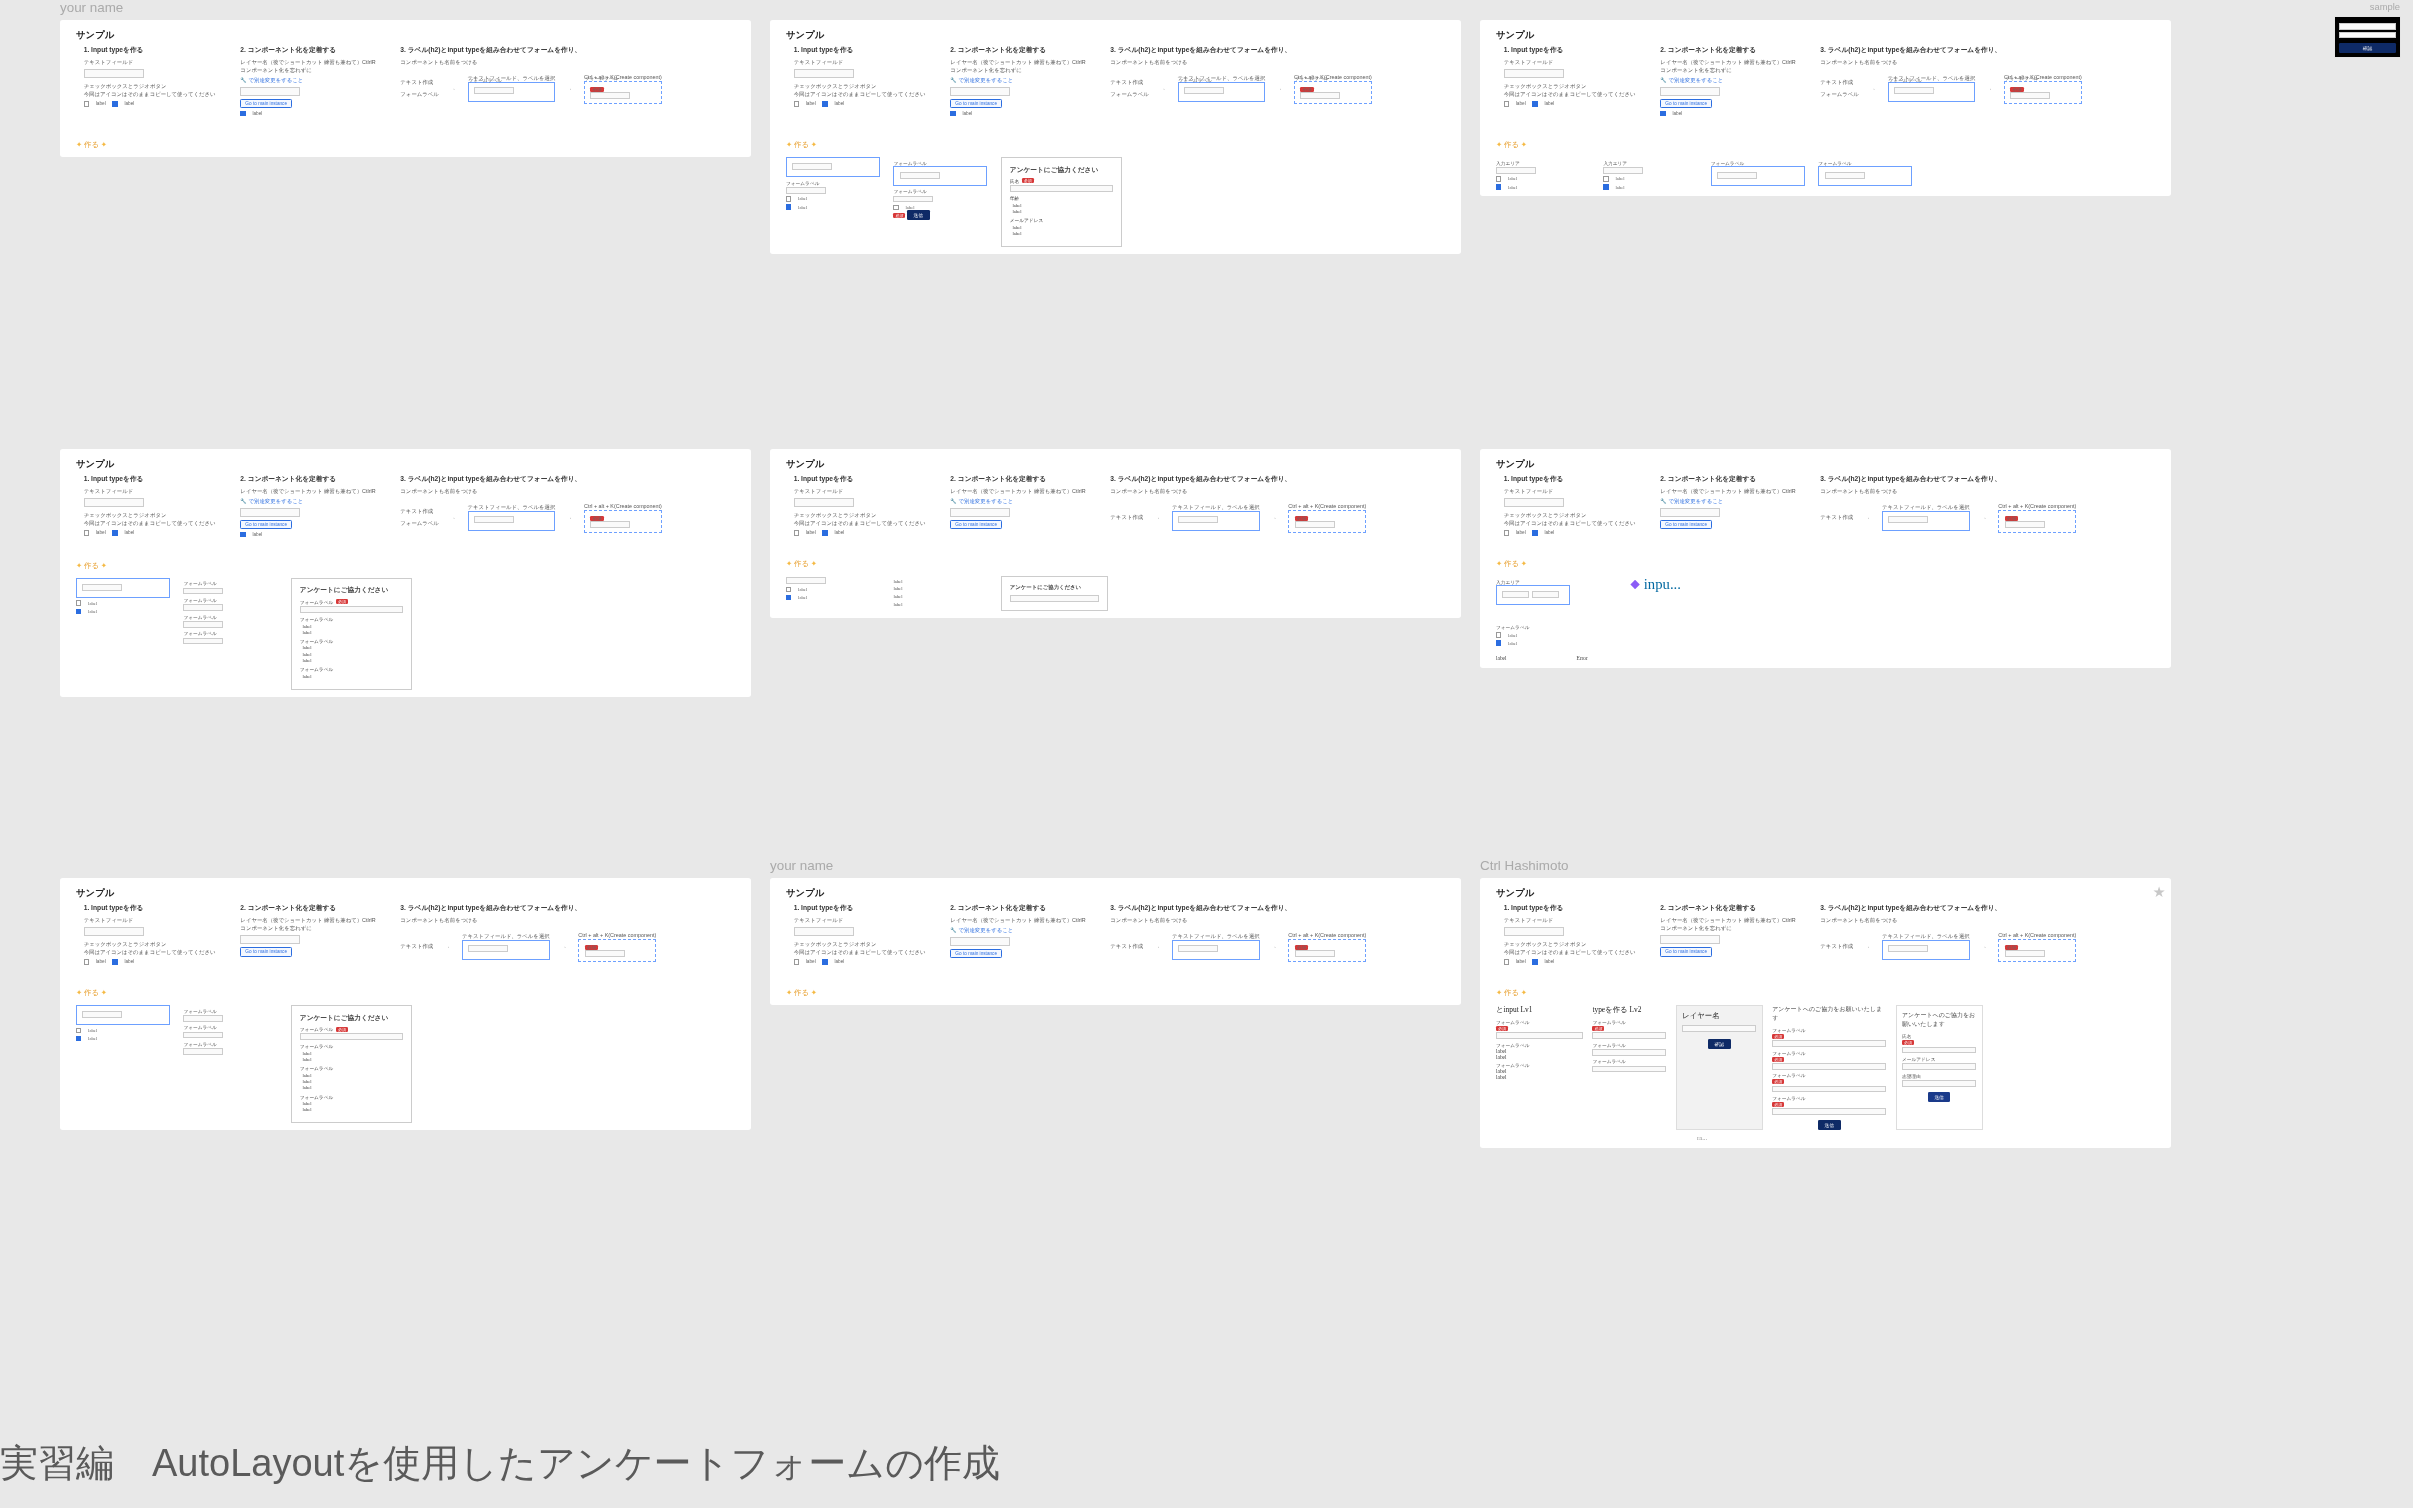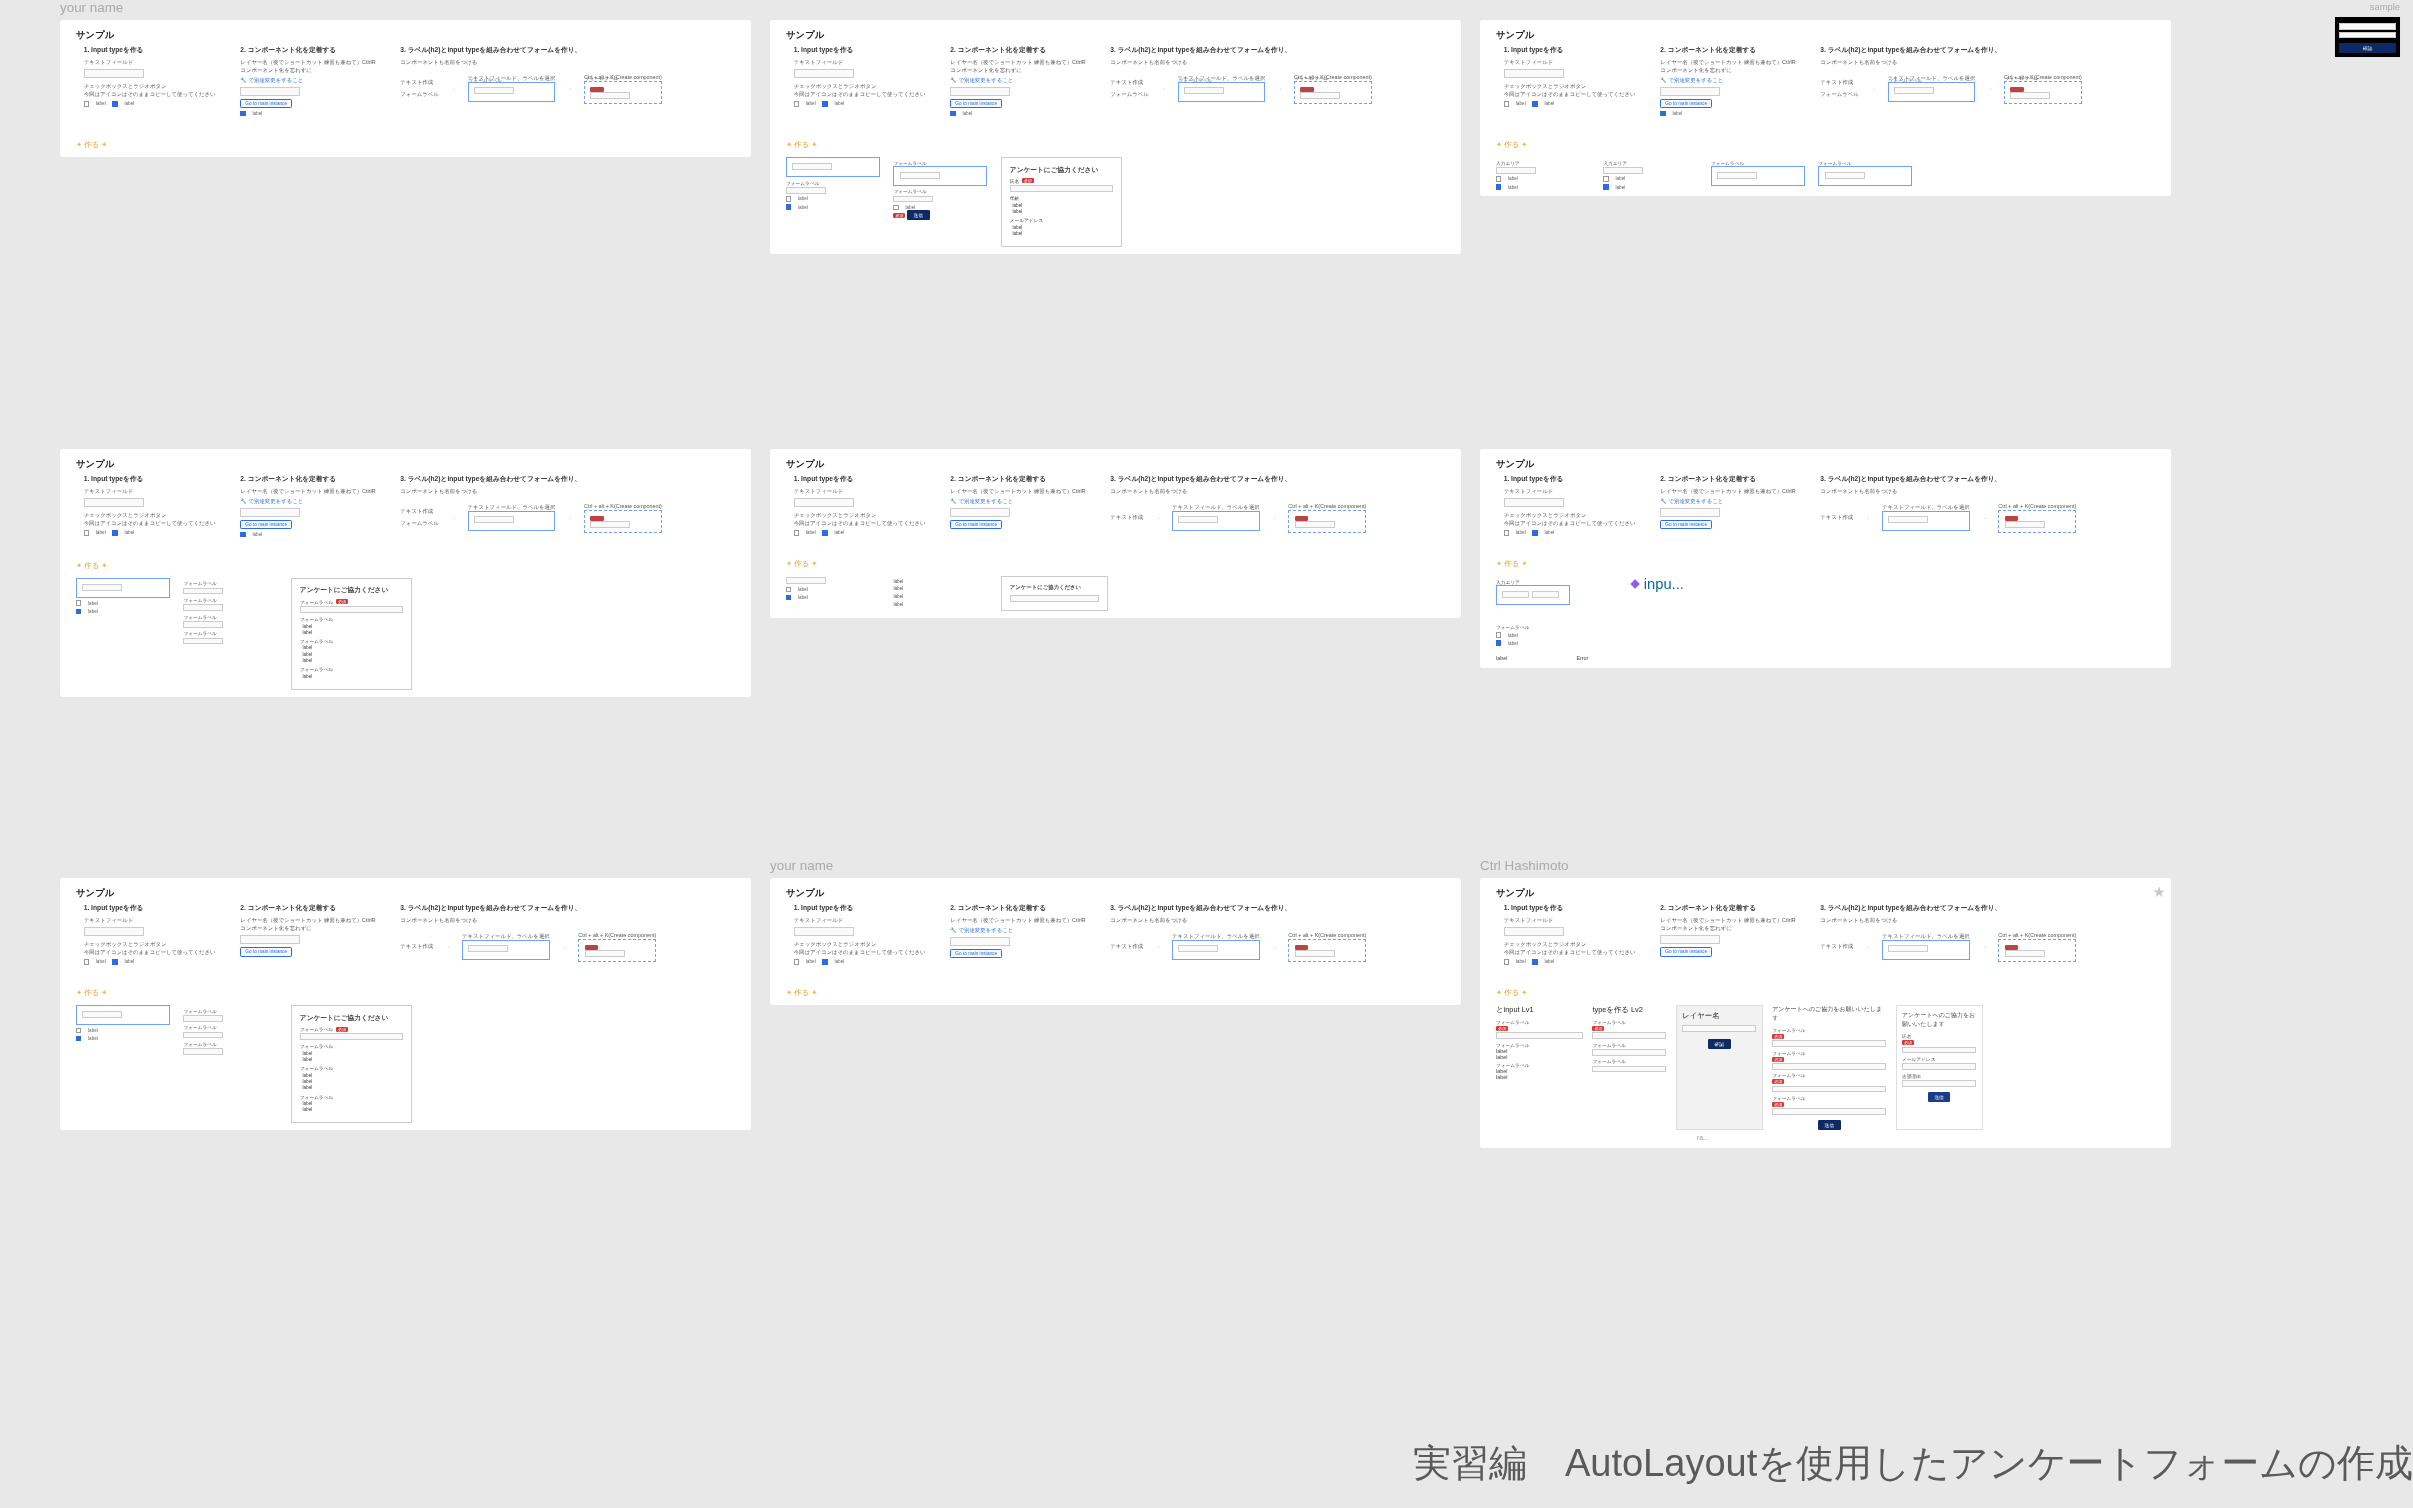--- a/index.html
+++ b/index.html
@@ -29,21 +29,21 @@
     top: -20px;
     left: 0;
     font-size: 13.4px;
     color: #aaa;
   }
   .card-wrap { position: relative; }
   .caption {
     position: absolute;
     bottom: 19px;
     left: 0; right: 0;
-    text-align: right;
+    text-align: left;
     font-size: 38px;
     color: #5a5a5a;
     font-weight: 300;
   }
   
   .ref {
     display: flex;
     gap: 9.4px;
     padding: 20px 16px 10.7px 16px;
     align-items: flex-start;
@@ -87,20 +87,21 @@
     min-width:54px; min-height:20px; position:relative;
   }
   .frame-box.dash { border-style:dashed; }
   .frame-label { font-size:4.7px;color:#6da0ff;position:absolute;top:-6.7px;left:0;}
   .tiny-input { border:0.7px solid #ccc;height:6.7px;width:40px;background:#fafafa;}
   .req { background:#d73838;color:#fff;font-size:4px;padding:0 2px;border-radius:1.3px;}
   .btn-navy { background:#0e2a66;color:#fff;font-size:4.7px;padding:2px 6.7px;border-radius:1.3px;display:inline-block;}
   
   .build {
     padding: 6.7px 16px;
+    font-family: Liberation Serif, serif;
   }
   .build-h {
     font-size: 7.4px; color:#e8a030;
   }
   .build-h::before { content:"✦ "; color:#f5b942;}
   .build-h::after { content:" ✦"; color:#f5b942;}
   .panels { display:flex; gap:13.4px; margin-top:6.7px; flex-wrap:wrap;}
   .panel {
     font-size:5.4px; color:#444;
   }

